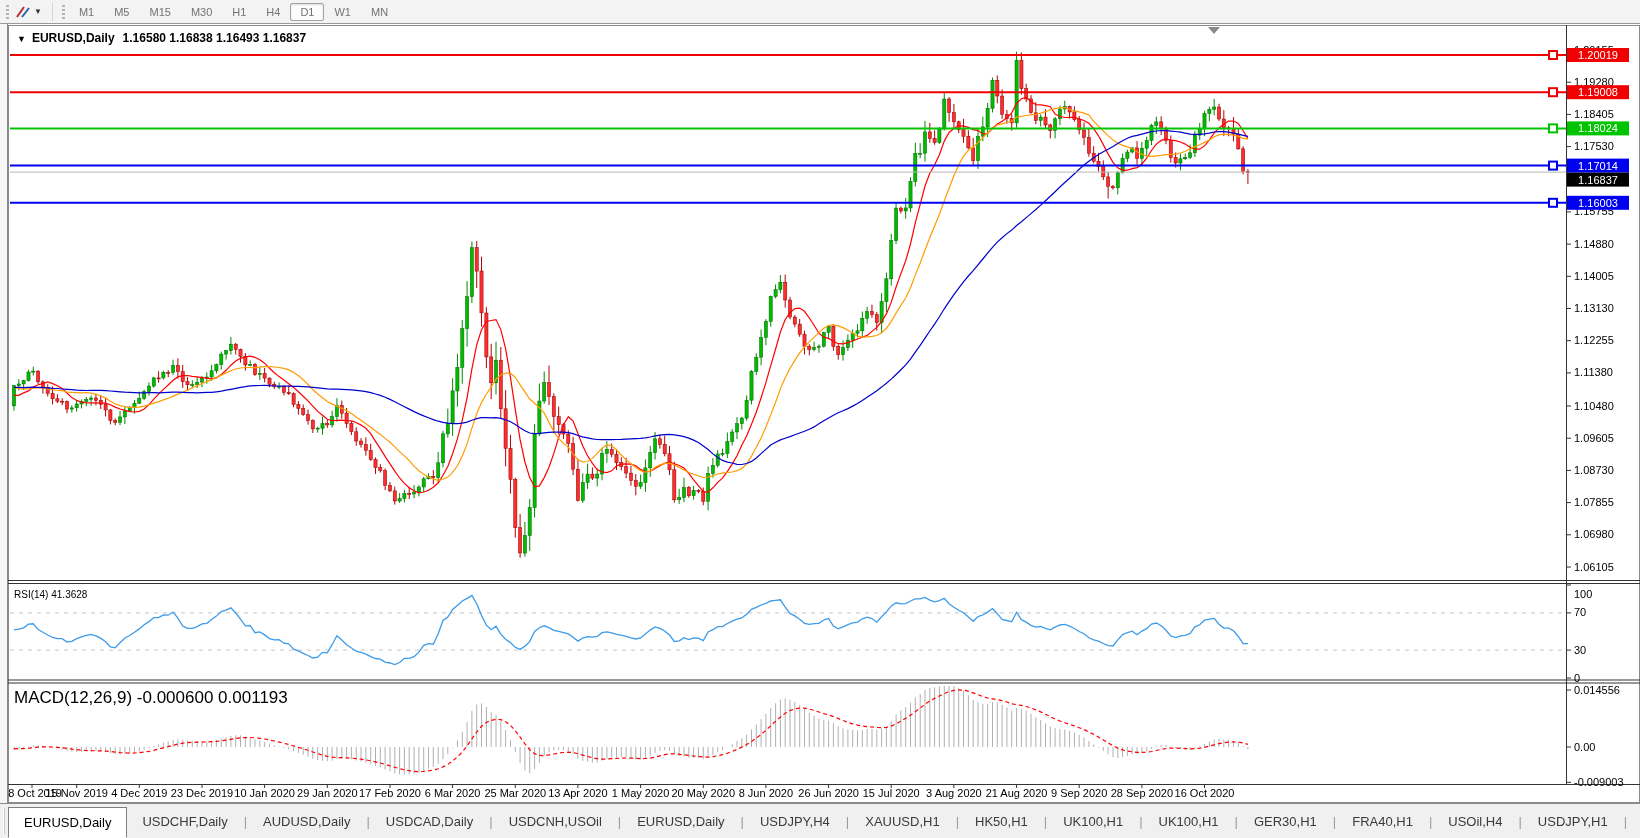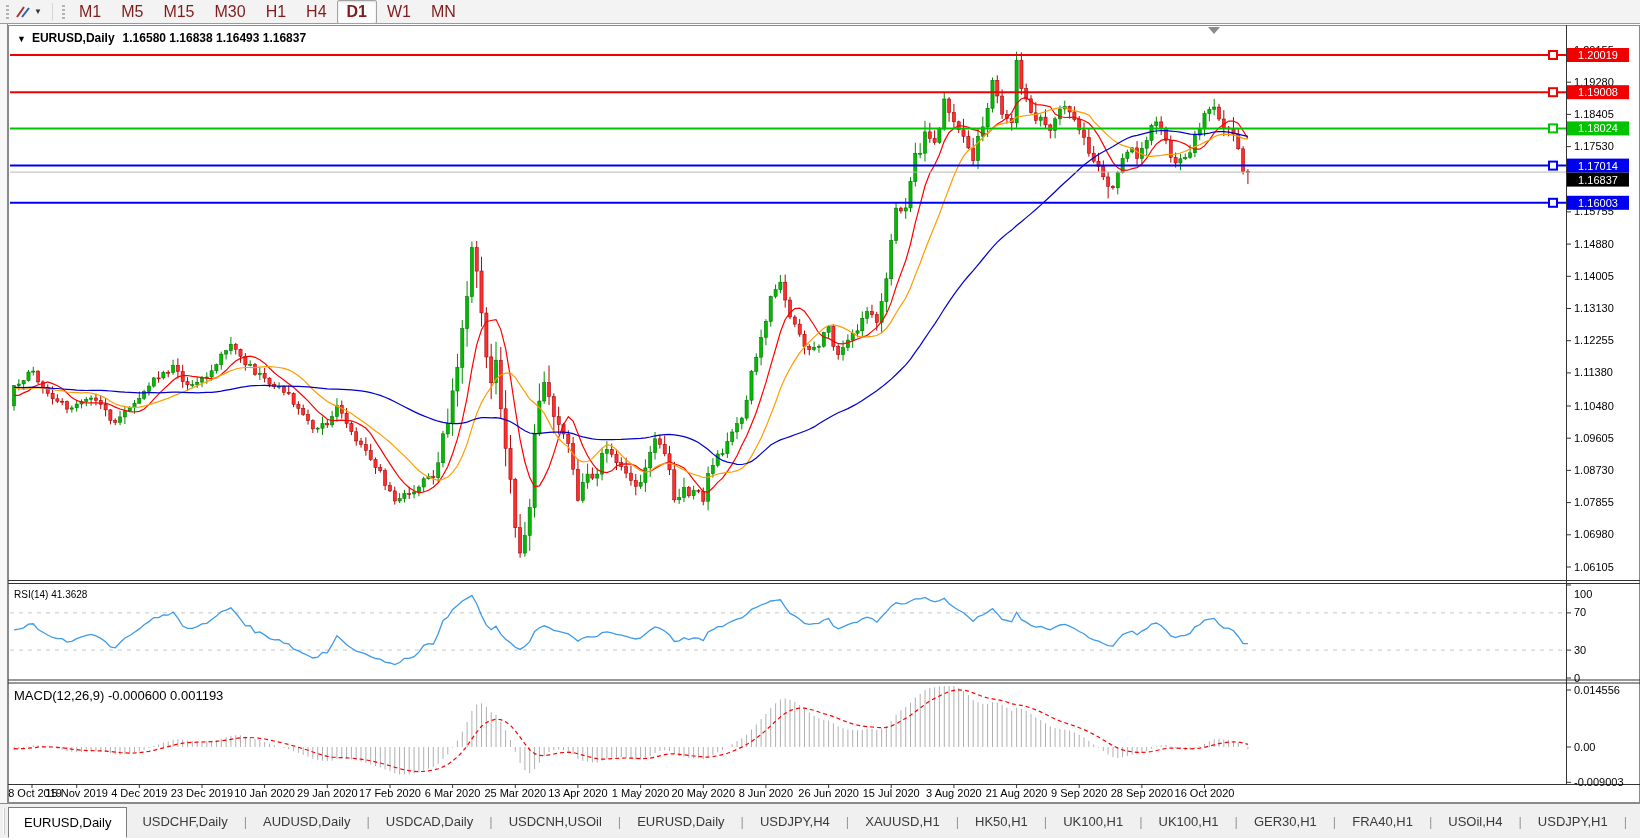--- a/index.html
+++ b/index.html
@@ -4,31 +4,31 @@
 <style>
   html,body{margin:0;padding:0;background:#fff;font-family:"Liberation Sans",sans-serif;}
   #app{position:relative;width:1640px;height:838px;background:#fff;overflow:hidden;}
   
   .toolbar{position:absolute;top:0;left:0;right:0;height:24px;background:#f3f3f3;
     border-bottom:1px solid #9a9a9a;display:flex;align-items:center;padding:0 2px;box-sizing:border-box;z-index:5;}
   .grip{width:5px;height:16px;margin:0 3px;background-image:radial-gradient(#b3b3b3 35%,transparent 40%);background-size:5px 4px;}
   .vsep{width:1px;height:18px;background:#d6d6d6;margin:0 5px;}
   .icon-btn{display:flex;align-items:center;padding:1px 2px;}
   .caret{font-size:8px;color:#333;margin:0 3px 0 1px;}
-  .tf{font-size:16px;color:#7f1d1d;padding:2px 9px;border:1px solid transparent;border-radius:2px;}
-  .tf.on{background:#fcfcfc;border-color:#a2a2a2;box-shadow:inset 0 1px 2px #ddd;font-weight:bold;}
+  .tf{font-size:11px;color:#737373;padding:2px 9px;border:1px solid transparent;border-radius:2px;}
+  .tf.on{background:#fcfcfc;border-color:#a2a2a2;box-shadow:inset 0 1px 2px #ddd;}
   
   .gutter{position:absolute;left:0;top:24px;width:8px;height:779px;background:#f7f7f7;border-right:1px solid #8a8a8a;box-sizing:border-box;z-index:2;}
   #chartsvg{position:absolute;left:0;top:0;z-index:1;font-family:"Liberation Sans",sans-serif;}
   .overlay{position:absolute;z-index:3;color:#000;white-space:nowrap;}
   #title{left:17px;top:31px;font-size:12px;font-weight:700;}
   #title .mk{font-size:9px;margin-right:6px;}
   #title .ohlc{margin-left:8px;text-align:center;}
   #rsilabel{left:14px;top:589px;font-size:10px;}
-  #macdlabel{left:14px;top:688px;font-size:13px;}
+  #macdlabel{left:14px;top:688px;font-size:17px;}
   
   .tabbar{position:absolute;left:0;top:803px;right:0;bottom:0;background:#f0f0f0;border-top:1px solid #8a8a8a;
     display:flex;align-items:stretch;font-size:13px;color:#3a3a3a;z-index:5;box-sizing:border-box;overflow:hidden;}
   .tabgrip{width:6px;margin:4px 3px;border-left:1px solid #fff;border-right:1px solid #c9c9c9;}
   .tab{padding:0 15px;display:flex;align-items:center;white-space:nowrap;}
   .tab.on{background:#fff;border:1px solid #7d7d7d;border-bottom:1px solid #fff;margin-top:3px;color:#000;}
   .tabsep{align-self:center;color:#9a9a9a;padding:0 1px;}
 </style>
 </head>
 <body>

